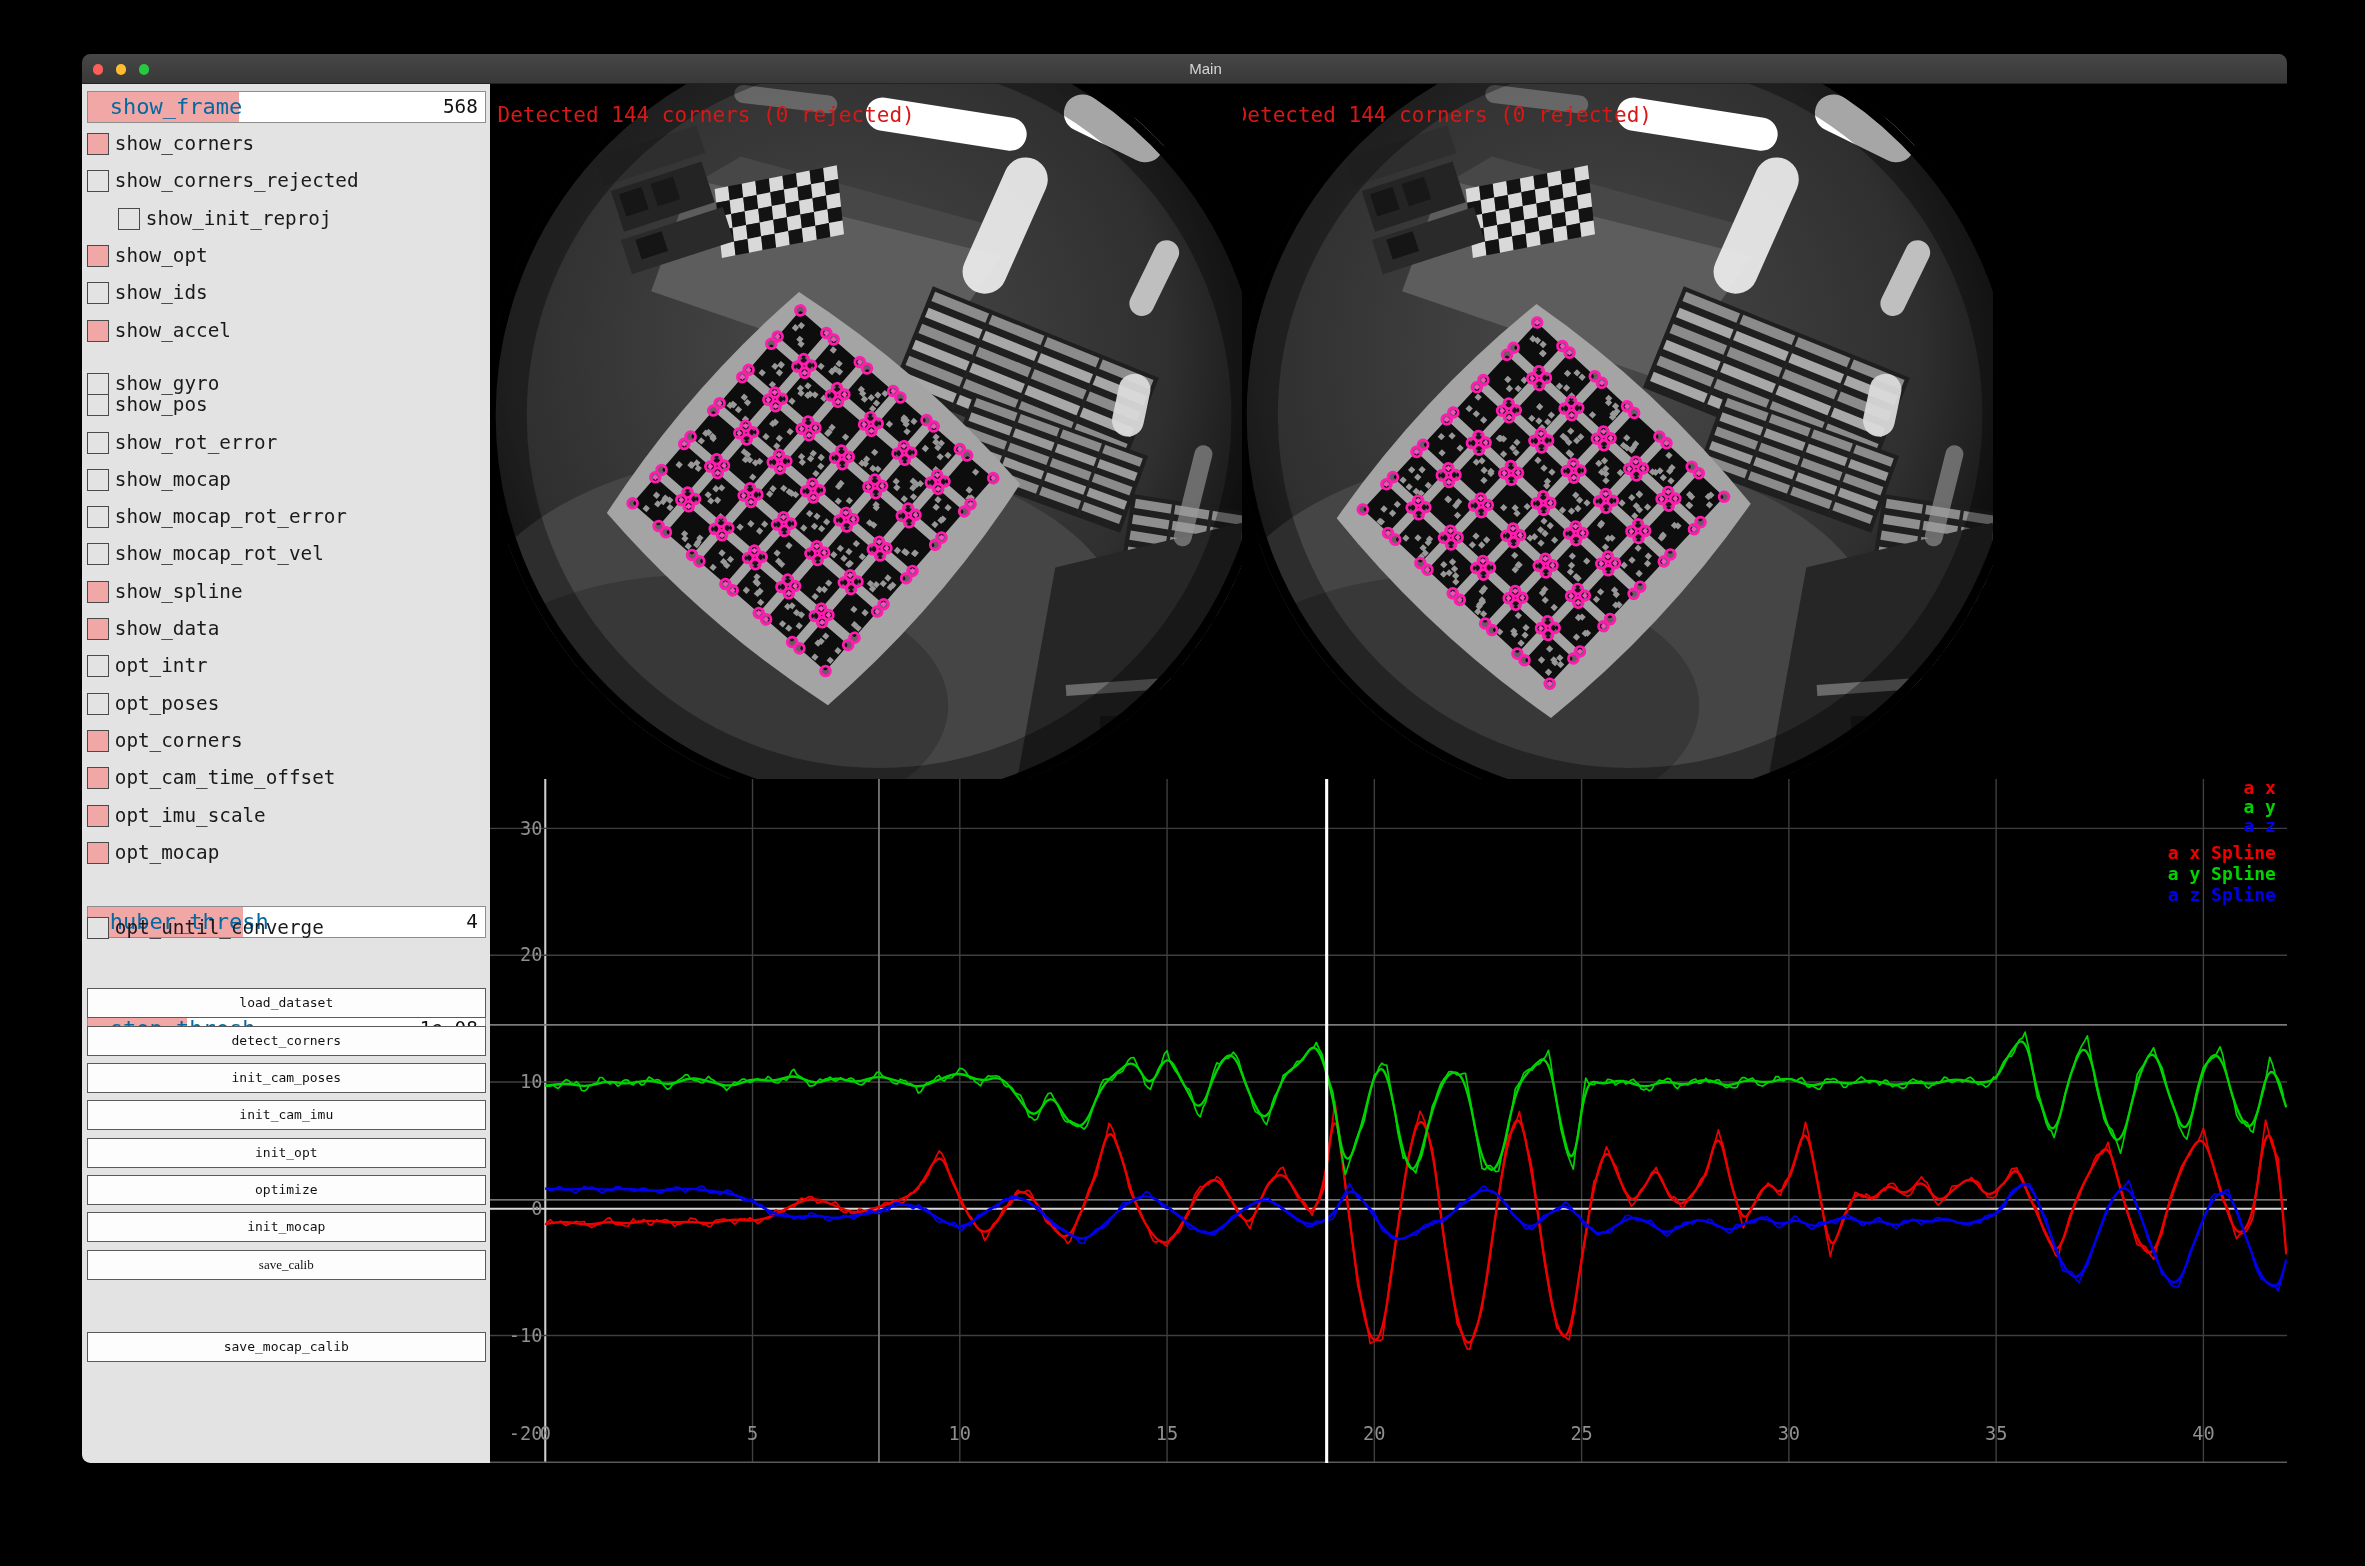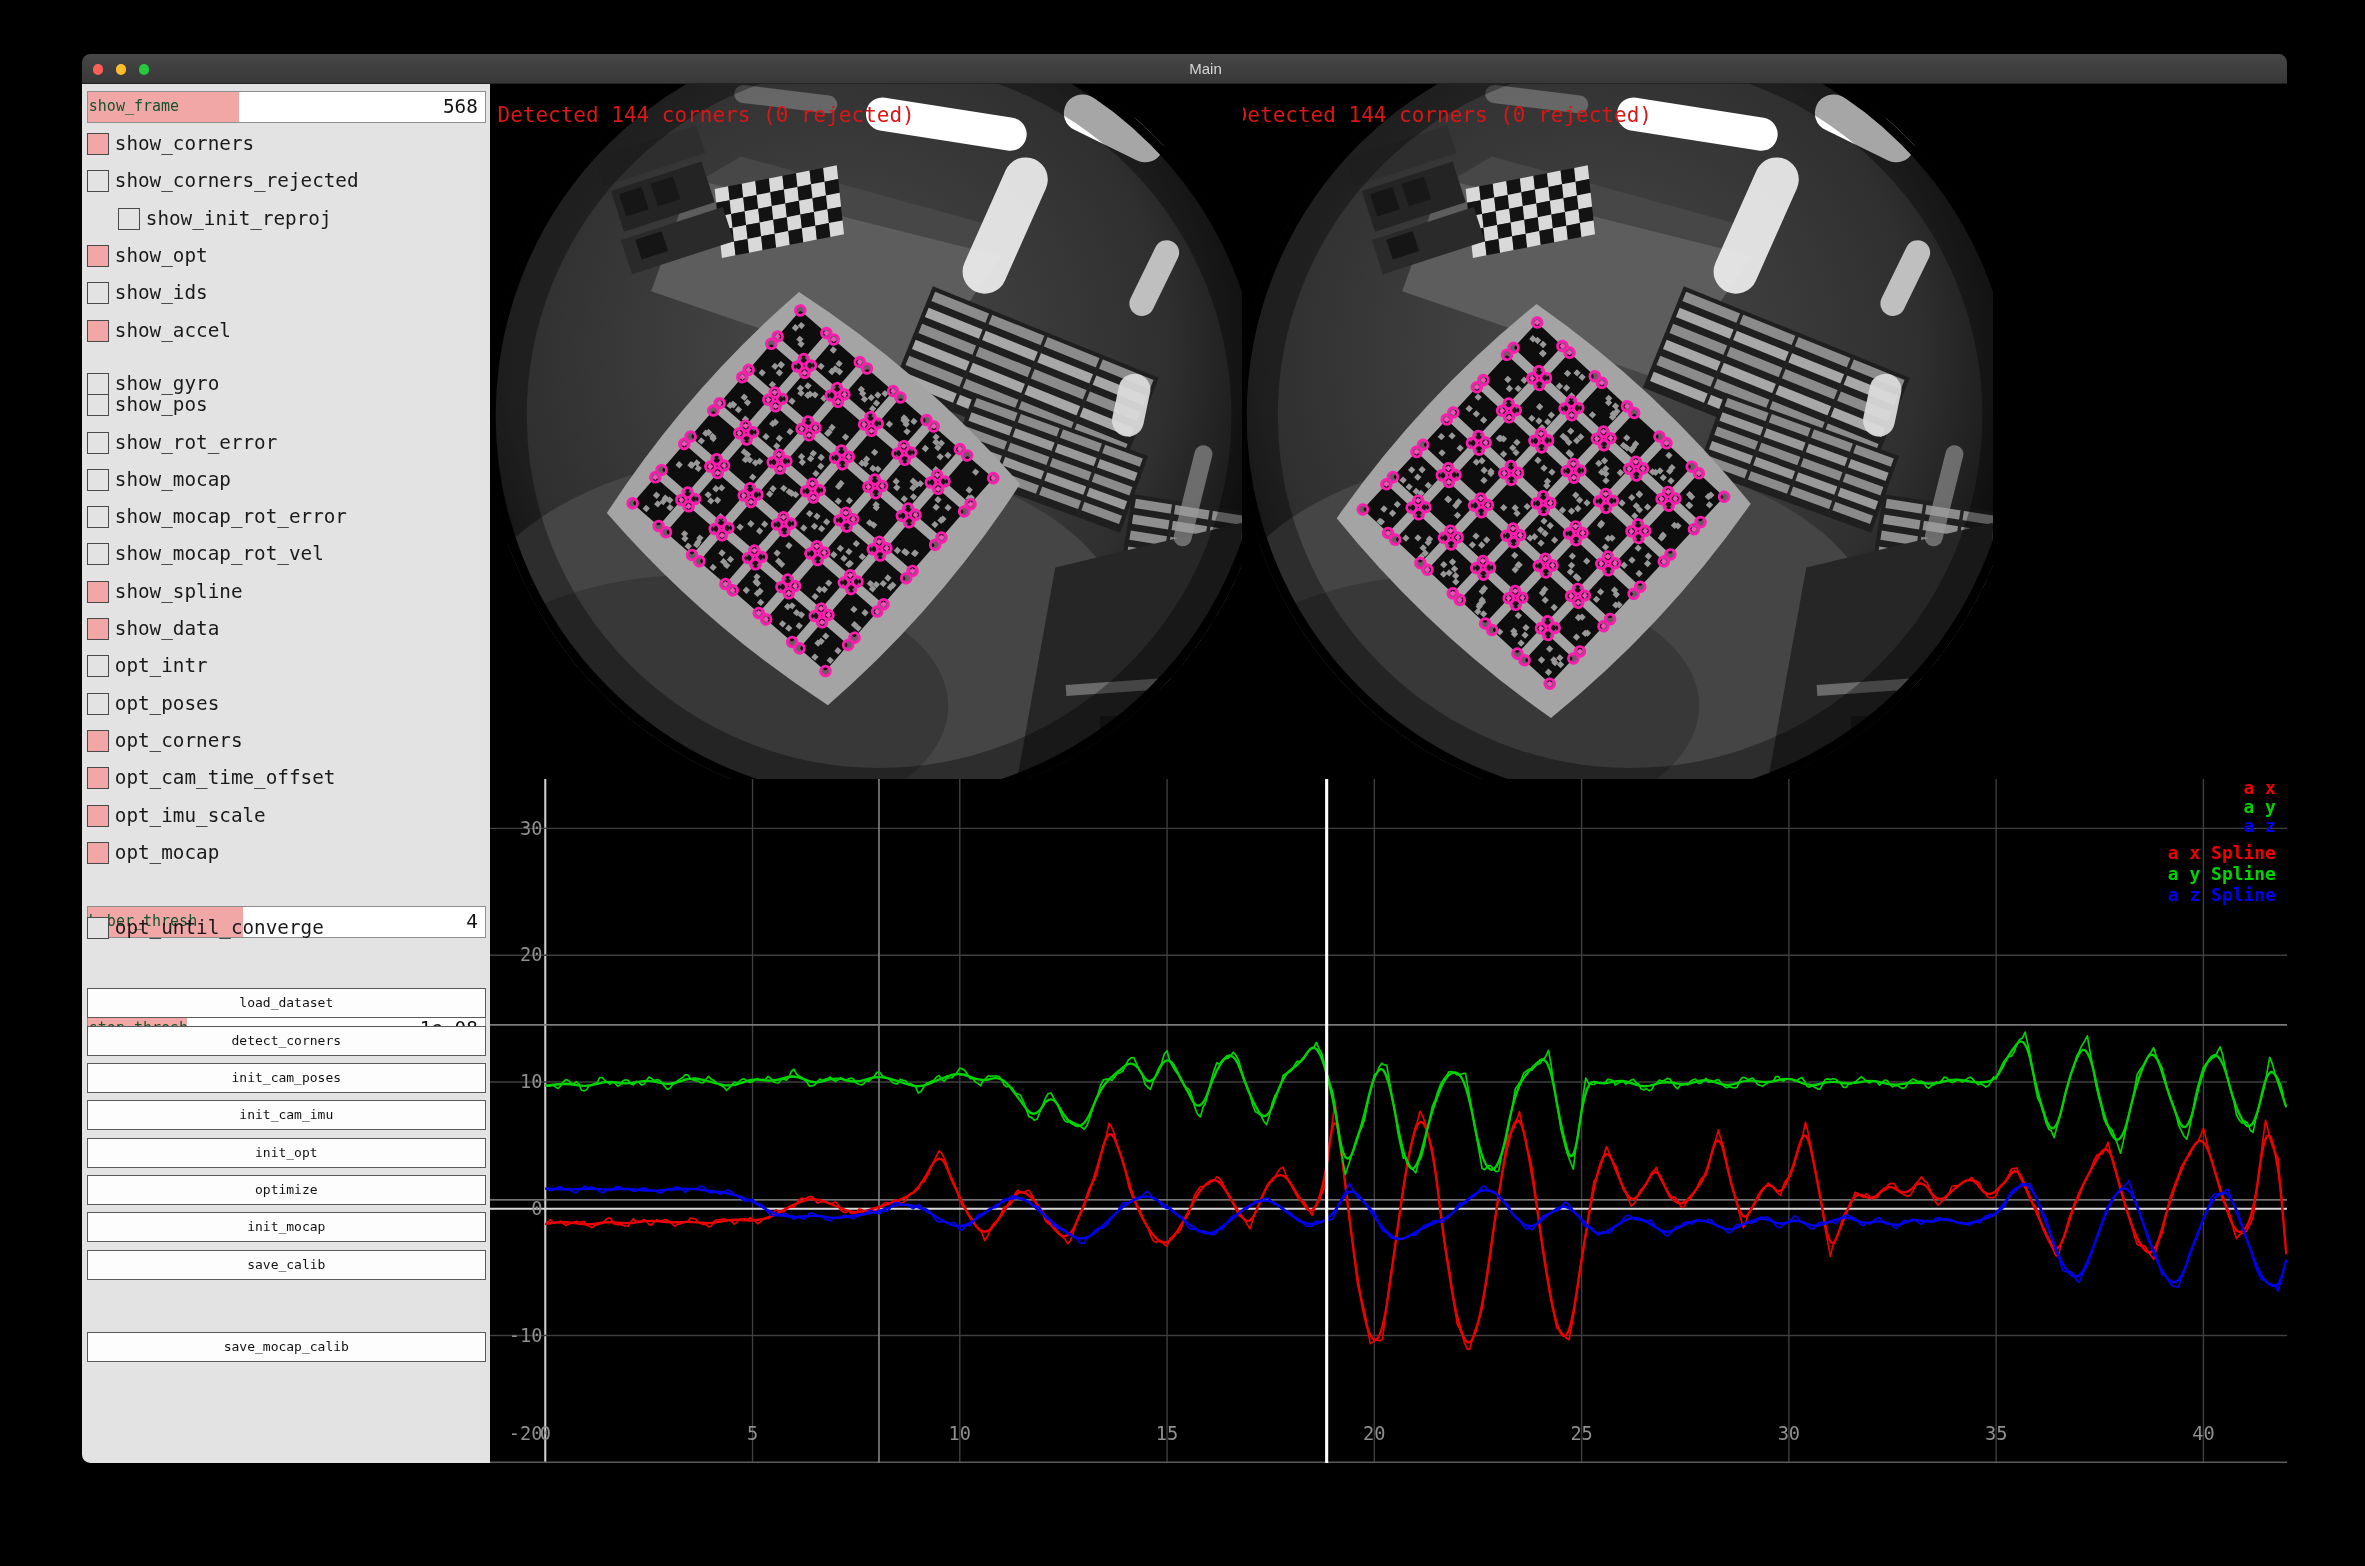--- a/index.html
+++ b/index.html
@@ -14,21 +14,21 @@
          color:#d6d6d6;font-size:15px;font-family:"Liberation Sans",sans-serif;padding-left:42px;}
   .tl{position:absolute;top:10.4px;width:10.4px;height:10.4px;border-radius:50%;}
   #tl-close{left:11px;background:#ff5f57;}
   #tl-min{left:34px;background:#febc2e;}
   #tl-zoom{left:57px;background:#28c840;}
   #sidebar{position:absolute;left:0;top:30px;width:408px;height:1379px;background:#e3e3e3;
            border-radius:0 0 0 8.3px;}
   .ctl{position:absolute;left:4.8px;width:399px;}
   .slider{height:32px;background:#fff;border:1.4px solid #8d8d8d;position:relative;overflow:hidden;}
   .slider .fill{position:absolute;left:0;top:0;bottom:0;background:#f2a7a7;}
-  .slider .slabel{position:absolute;left:1px;top:0;line-height:29px;font-size:15px;color:#14532d;}
+  .slider .slabel{position:absolute;left:22px;top:0;line-height:29px;font-size:22px;color:#0369a1;}
   .slider .svalue{position:absolute;right:7px;top:0;line-height:29px;font-size:19.3px;color:#111;}
   .cbrow{height:23.5px;}
   .cbbox{position:absolute;left:0;top:0;width:22px;height:22px;border:1.7px solid #4a4a4a;background:#e3e3e3;}
   .cbbox.on{background:#f2a7a7;}
   .cblabel{position:absolute;left:28px;top:0;line-height:22px;font-size:19.3px;color:#1a1a1a;white-space:nowrap;}
   .pbtn{height:30px;background:#fdfdfd;border:1.4px solid #5a5a5a;text-align:center;line-height:28px;
         font-size:13px;color:#111;}
   .campane{position:absolute;top:30px;width:750px;height:695px;background:#000;overflow:hidden;}
   #cam0{left:410px;} #cam1{left:1161px;}
   .camtext{position:absolute;top:19.3px;font-size:21px;letter-spacing:0px;white-space:nowrap;}
@@ -146,21 +146,21 @@
           <span class="slabel">stop_thresh</span>
           <span class="svalue">1e-08</span>
         </div>
         <div class="ctl pbtn" style="top: 904px;">load_dataset</div>
         <div class="ctl pbtn" style="top: 942px;">detect_corners</div>
         <div class="ctl pbtn" style="top: 979px;">init_cam_poses</div>
         <div class="ctl pbtn" style="top: 1016px;">init_cam_imu</div>
         <div class="ctl pbtn" style="top: 1054px;">init_opt</div>
         <div class="ctl pbtn" style="top: 1091px;">optimize</div>
         <div class="ctl pbtn" style="top: 1128px;">init_mocap</div>
-        <div class="ctl pbtn" style="top: 1166px;">save_calib</div>
+        <div class="ctl pbtn" style="top: 1166px; font-family: Liberation Serif, serif;">save_calib</div>
         <div class="ctl pbtn" style="top: 1248px;">save_mocap_calib</div>
       </div>
 
     <div id="cam0" class="campane">
       <div class="svg-holder"><svg width="750" height="695" viewBox="0 0 1085 1006" xmlns="http://www.w3.org/2000/svg">
             <defs>
               <radialGradient id="bgu0" cx="45%" cy="42%" r="62%">
                 <stop offset="0%" stop-color="#4a4a4a"></stop>
                 <stop offset="68%" stop-color="#2f2f2f"></stop>
                 <stop offset="100%" stop-color="#0b0b0b"></stop>

